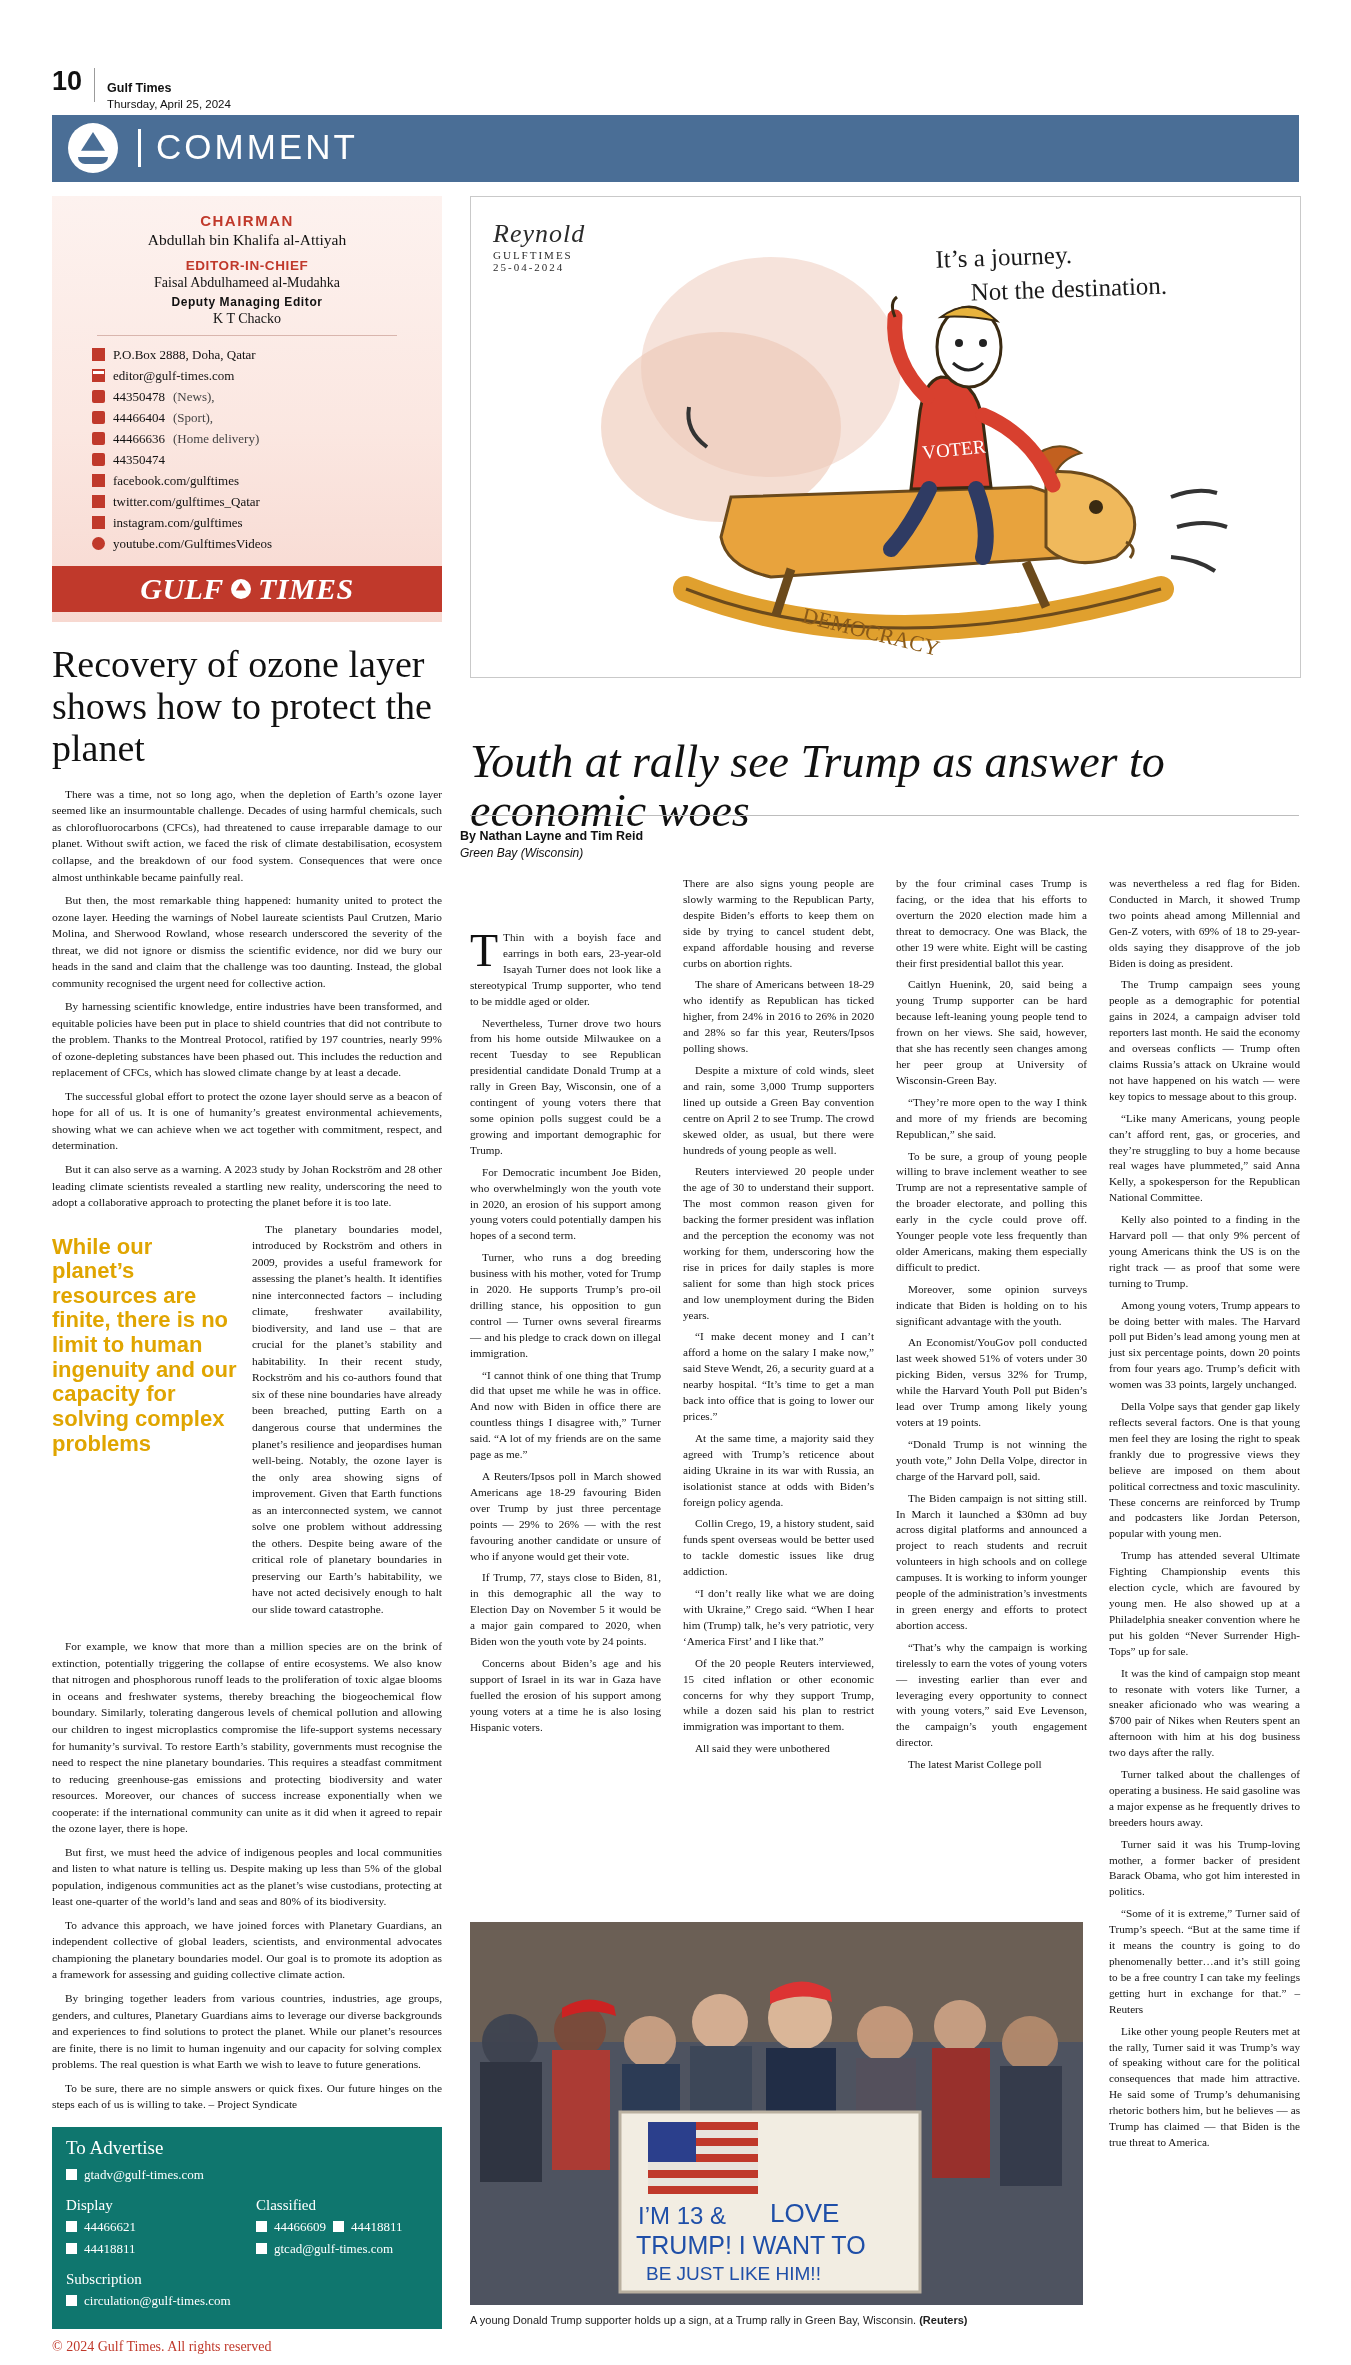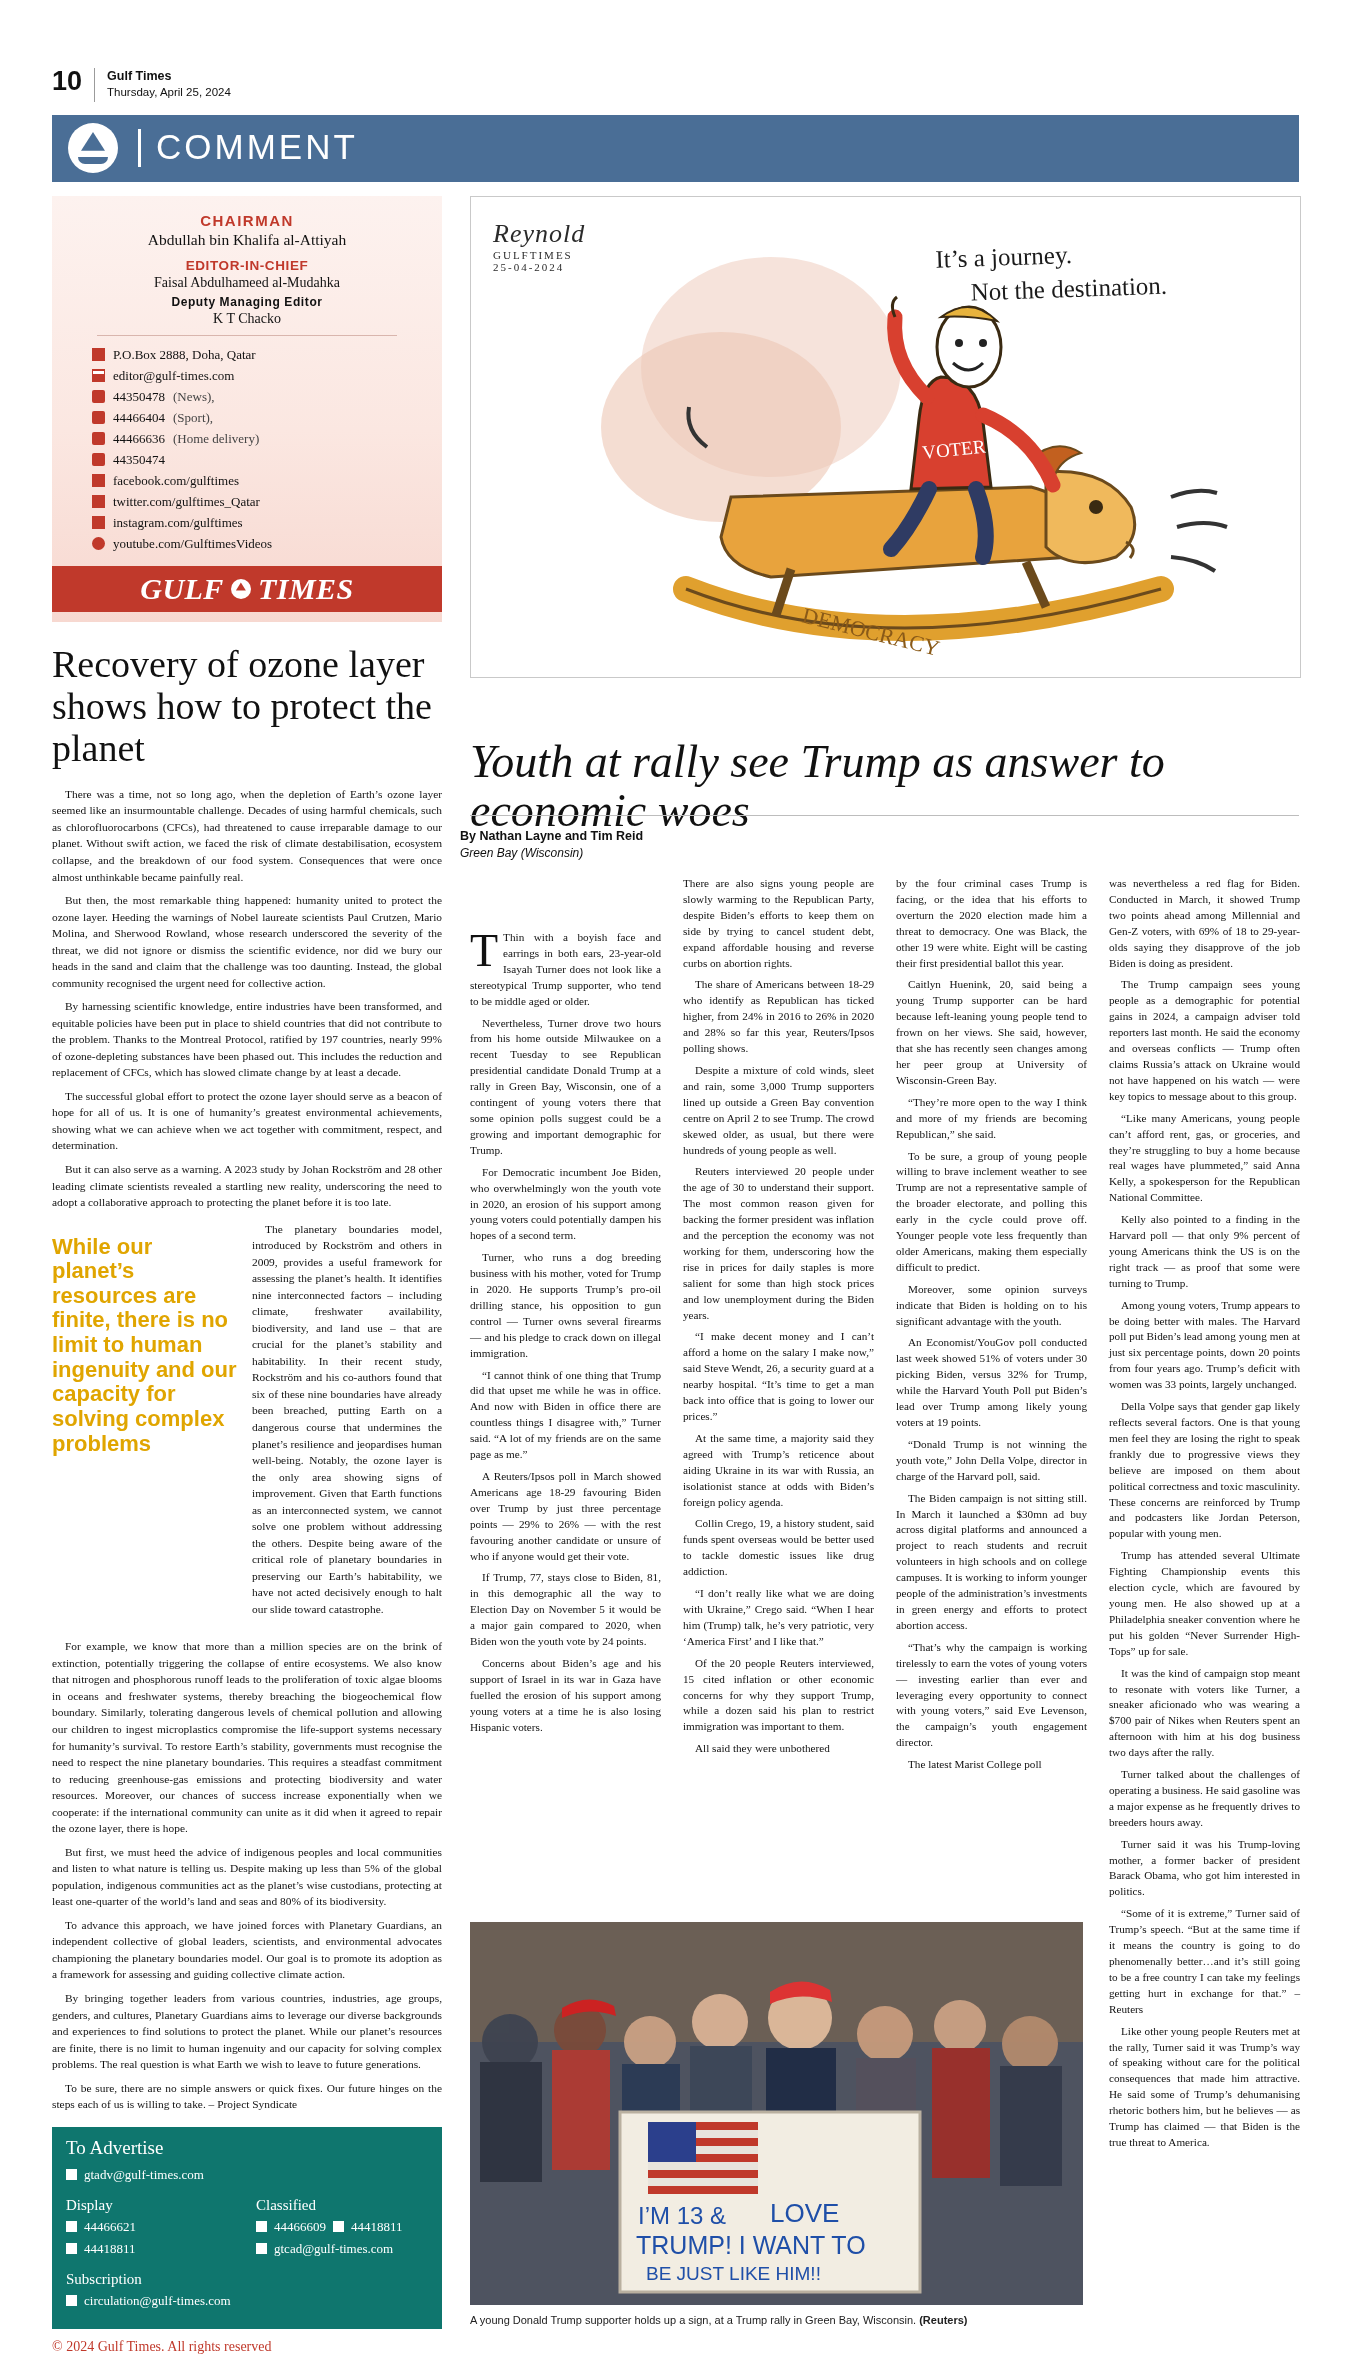--- a/index.html
+++ b/index.html
@@ -3,21 +3,21 @@
 <meta charset="utf-8">
 <style>
   html,body{margin:0;padding:0;background:#ffffff;}
   body{width:1351px;height:2365px;font-family:"Liberation Serif",serif;color:#111;}
   .page{position:relative;width:1351px;height:2365px;background:#fff;overflow:hidden;}
 
   
   .folio{position:absolute;left:52px;top:68px;display:flex;align-items:flex-start;gap:10px;}
   .folio-num{font-family:"Liberation Sans",sans-serif;font-weight:bold;font-size:27px;line-height:1;color:#111;}
   .folio-rule{width:1px;height:34px;background:#9b9b9b;margin:0 2px;}
-  .folio-txt{font-family:"Liberation Sans",sans-serif;font-size:11.5px;line-height:1.35;color:#111;}
+  .folio-txt{font-family:"Liberation Sans",sans-serif;font-size:11.5px;line-height:1.35;color:#111;margin-top:12px;}
   .folio-txt .t1{font-weight:bold;font-size:12.5px;}
 
   .section-bar{position:absolute;left:52px;top:115px;width:1247px;height:67px;background:#4a6e96;}
   .section-bar .logo{position:absolute;left:16px;top:8px;width:50px;height:50px;border-radius:50%;background:#fff;}
   .section-bar .logo:after{content:"";position:absolute;left:13px;top:9px;width:24px;height:24px;
       background:#4a6e96;clip-path:polygon(50% 0%,100% 78%,0% 78%);}
   .section-bar .logo:before{content:"";position:absolute;left:10px;top:34px;width:30px;height:7px;border-radius:0 0 14px 14px;background:#4a6e96;}
   .section-bar .vline{position:absolute;left:86px;top:14px;width:3px;height:38px;background:#ffffff;}
   .section-bar .title{position:absolute;left:104px;top:12px;font-family:"Liberation Sans",sans-serif;
       font-size:35px;letter-spacing:3px;color:#fff;font-weight:normal;}

